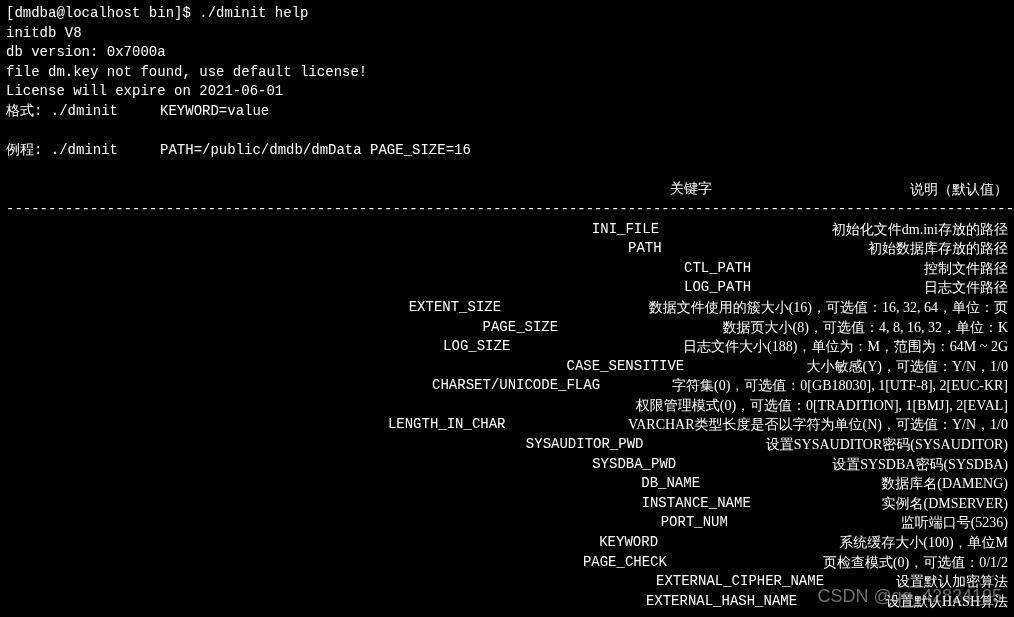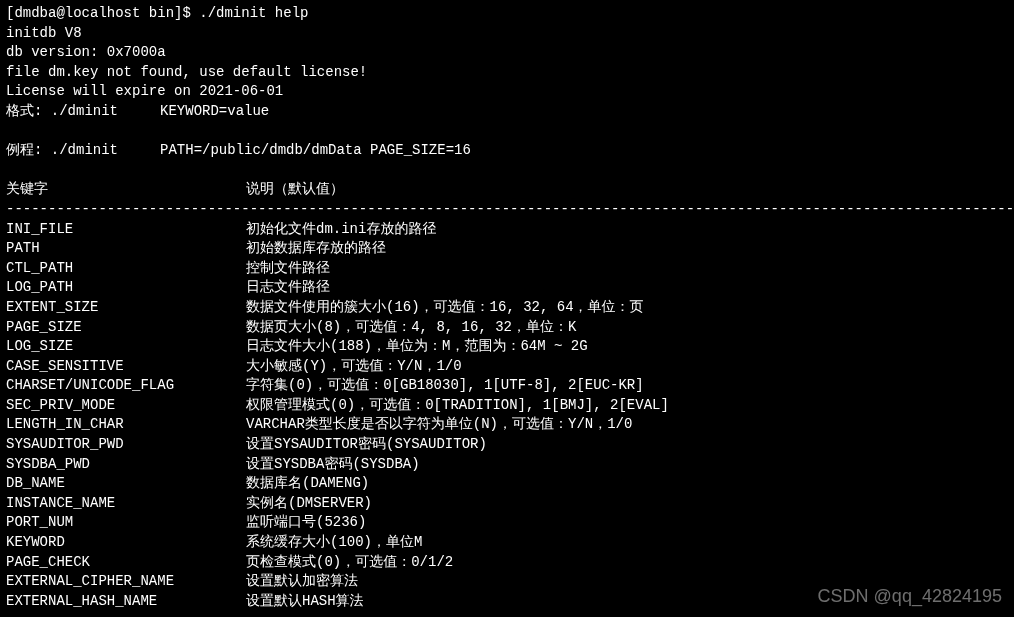--- a/index.html
+++ b/index.html
@@ -18,27 +18,29 @@
       overflow: hidden;
       position: relative;
       padding: 4px 6px;
     }
     .line {
       white-space: pre;
       display: block;
     }
     .row {
       display: flex;
+      justify-content: flex-end;
     }
     .col-key {
       width: 240px;
       white-space: pre;
     }
     .col-desc {
       white-space: pre;
+      font-family: Liberation Serif, serif;
     }
     .watermark {
       position: absolute;
       right: 12px;
       bottom: 8px;
       color: rgba(200, 200, 200, 0.55);
       font-family: Arial, sans-serif;
       font-size: 18px;
     }
   </style>
@@ -93,21 +95,20 @@
       </div>
       <div class="row">
         <span class="col-key">CASE_SENSITIVE</span>
         <span class="col-desc">大小敏感(Y)，可选值：Y/N，1/0</span>
       </div>
       <div class="row">
         <span class="col-key">CHARSET/UNICODE_FLAG</span>
         <span class="col-desc">字符集(0)，可选值：0[GB18030], 1[UTF-8], 2[EUC-KR]</span>
       </div>
       <div class="row">
-        <span class="col-key">SEC_PRIV_MODE</span>
         <span class="col-desc">权限管理模式(0)，可选值：0[TRADITION], 1[BMJ], 2[EVAL]</span>
       </div>
       <div class="row">
         <span class="col-key">LENGTH_IN_CHAR</span>
         <span class="col-desc">VARCHAR类型长度是否以字符为单位(N)，可选值：Y/N，1/0</span>
       </div>
       <div class="row">
         <span class="col-key">SYSAUDITOR_PWD</span>
         <span class="col-desc">设置SYSAUDITOR密码(SYSAUDITOR)</span>
       </div>

